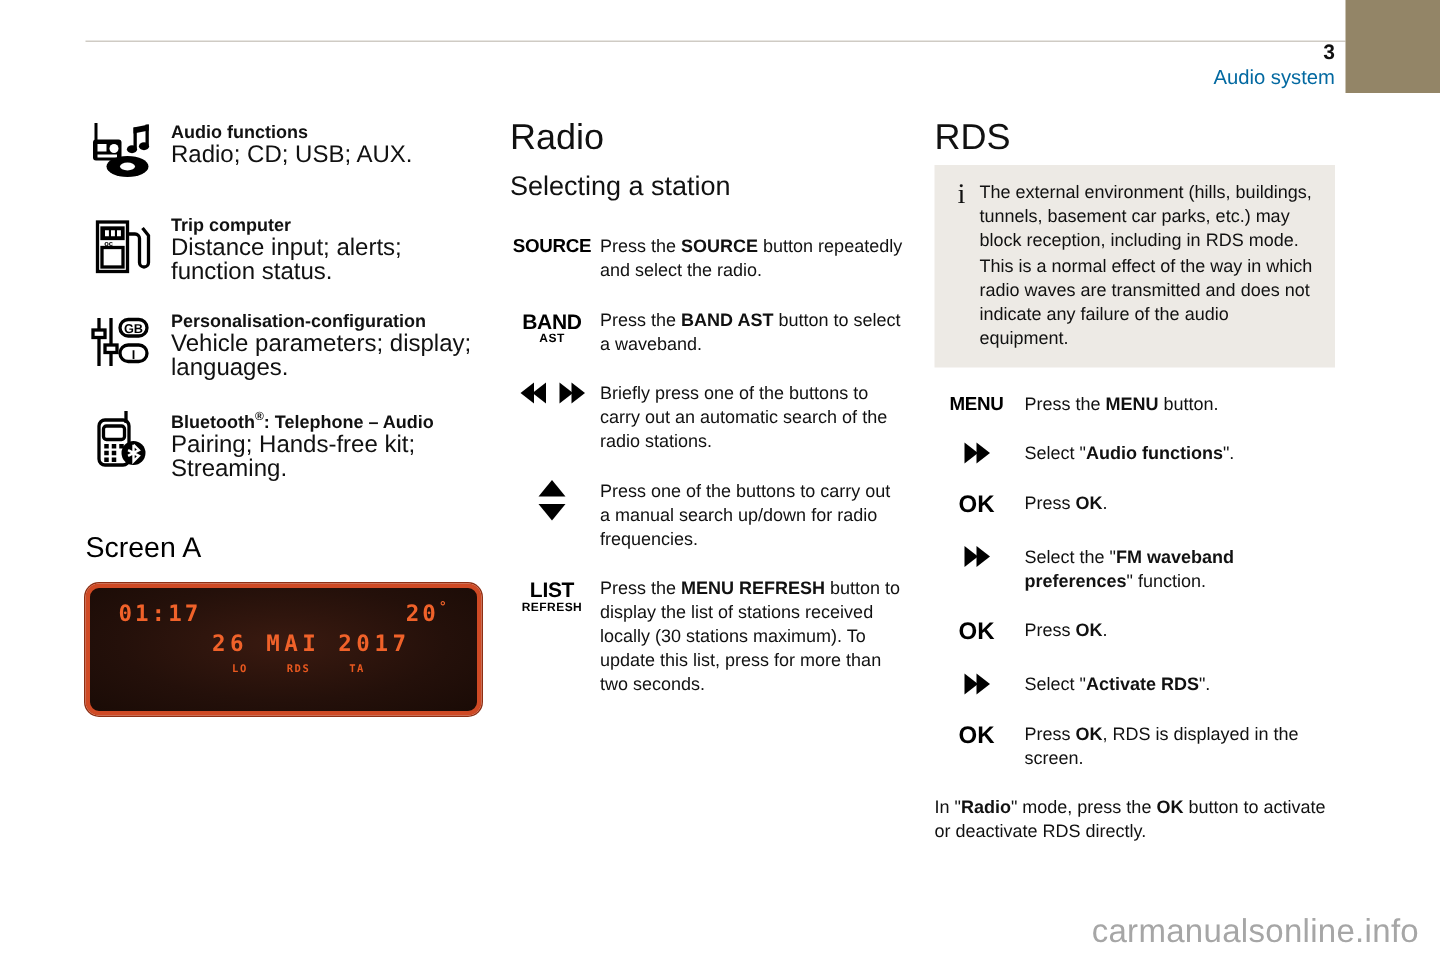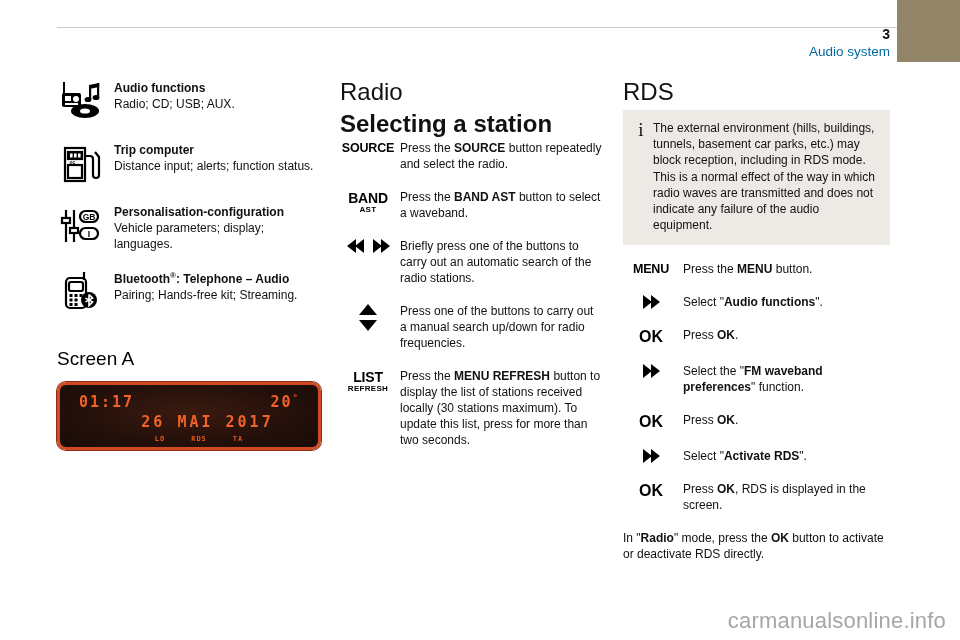--- a/index.html
+++ b/index.html
@@ -49,38 +49,38 @@
   }
   .feature-icon {
     width: 48px; min-width: 48px; height: 48px;
     display: flex; align-items: center; justify-content: center;
   }
   .feature-body { padding-left: 9px; padding-top: 2px; }
   .feature-title {
     font-size: 12px; font-weight: bold; line-height: 16px; color:#111;
   }
   .feature-desc {
-    font-size: 12px; line-height: 16px; color:#111;
+    font-size: 16px; line-height: 16px; color:#111;
   }
   .sup { font-size: 8px; vertical-align: super; }
 
   
   .h1 {
     font-size: 24px; font-weight: normal; color:#111;
     line-height: 28px; margin: 0 0 4px 0;
   }
   .h2 {
-    font-size: 24px; font-weight: bold; color:#111;
-    line-height: 24px; margin: 6px 0 4px 0;
+    font-size: 18px; font-weight: normal; color:#111;
+    line-height: 24px; margin: 6px 0 20px 0;
   }
   #screen-a-heading { font-size: 19px; color:#000000; margin: 34px 0 12px 0; }
 
   
   #lcd-wrap {
-    width: 264px; height: 68px;
+    width: 264px; height: 88px;
     border: 3px solid #cf4a25;
     border-radius: 9px;
     background: radial-gradient(ellipse at 50% 45%, #3a1a10 0%, #24100a 60%, #1a0b06 100%);
     position: relative;
     box-shadow: 0 0 0 1px #8e2f14;
   }
   .lcd-seg {
     position: absolute;
     font-family: "DejaVu Sans Mono", monospace;
     color: #f0622a;

